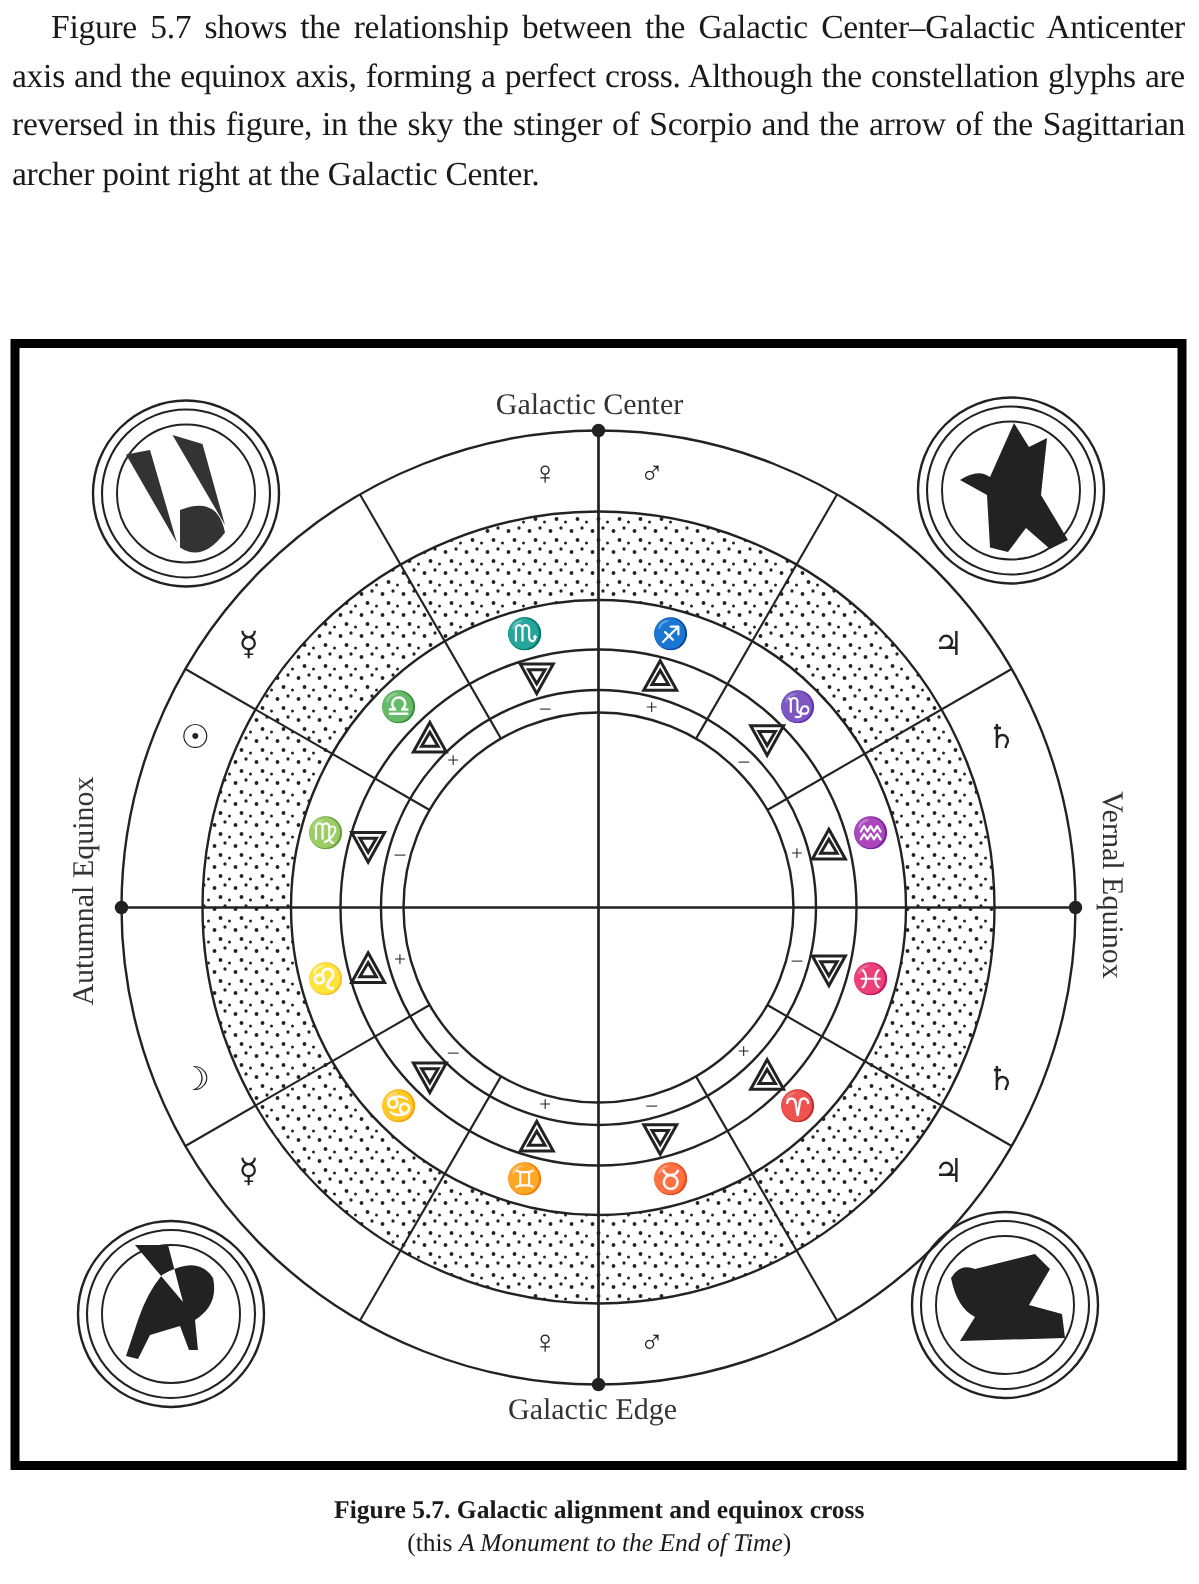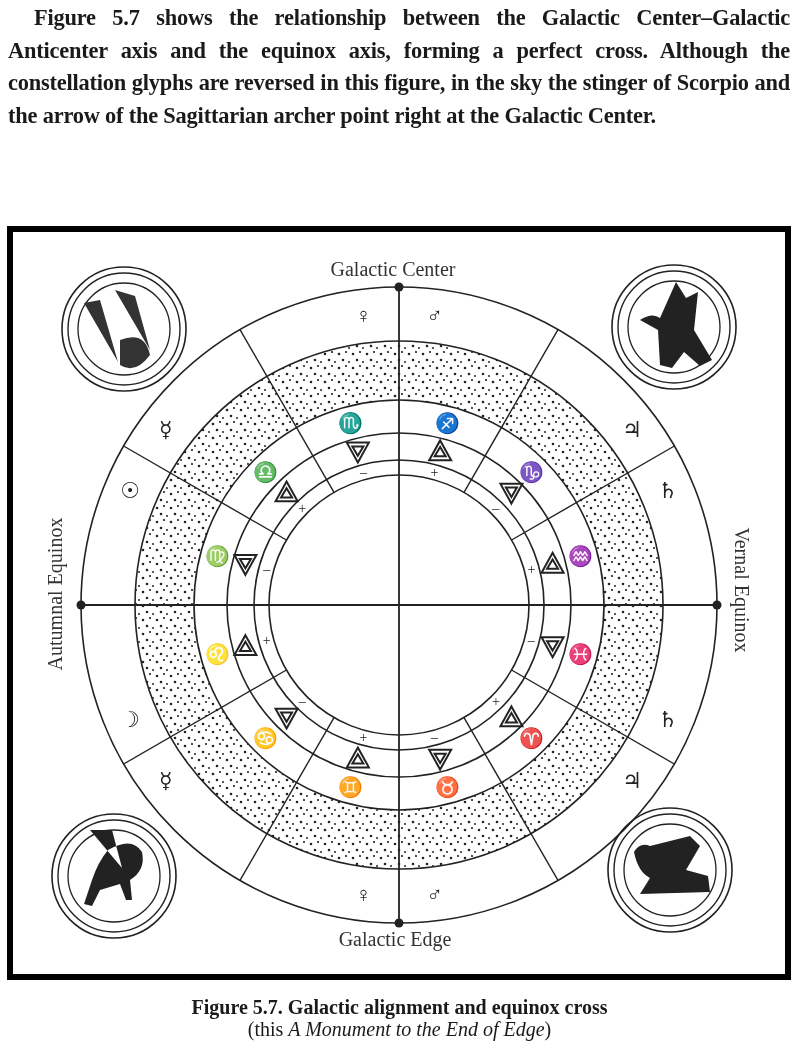--- a/index.html
+++ b/index.html
@@ -1,25 +1,25 @@
 <!DOCTYPE html>
 <html><head>
 <meta charset="utf-8">
 <style>
   html, body { margin: 0; padding: 0; background: #ffffff; }
   body { width: 799px; height: 1056px; position: relative; overflow: hidden;
          font-family: "Liberation Serif", "DejaVu Serif", serif; color: #1a1a1a; }
   .body-text { position: absolute; left: 8px; top: 2px; width: 782px;
                font-size: 22.4px; line-height: 32.5px; text-align: justify; margin: 0;
-               text-indent: 26px; letter-spacing: -0.2px; font-weight: bold; }
+               text-indent: 26px; letter-spacing: -0.2px; }
   .figure-frame { position: absolute; left: 7px; top: 226px; width: 772px; height: 742px;
                   border: 6px solid #000; }
   .figure-svg { position: absolute; left: 0; top: 0; }
   .caption { position: absolute; left: 0; top: 996px; width: 799px; text-align: center;
-             font-size: 20px; line-height: 22px; }
+             font-size: 17px; line-height: 22px; }
   .caption-title { font-weight: bold; }
   .caption-italic { font-style: italic; }
   svg text { font-family: "Liberation Serif", "DejaVu Serif", serif; }
 </style>
 </head>
 <body>
 
 <p class="body-text">Figure 5.7 shows the relationship between the Galactic Center–Galactic Anticenter axis and the equinox axis, forming a perfect cross. Although the constellation glyphs are reversed in this figure, in the sky the stinger of Scorpio and the arrow of the Sagittarian archer point right at the Galactic Center.</p>
 
 <div class="figure-frame"></div>
@@ -144,14 +144,14 @@
   <g>
     <circle cx="670" cy="870" r="62" fill="none" stroke="#222" stroke-width="1.6"></circle>
     <circle cx="670" cy="870" r="56" fill="none" stroke="#222" stroke-width="1.4"></circle>
     <circle cx="670" cy="870" r="46" fill="none" stroke="#222" stroke-width="1.3"></circle>
     <path d="M 634 852 Q 640 842 650 846 L 690 836 L 700 846 L 686 870 L 708 876 L 710 892 L 640 894 L 650 878 Q 638 872 634 852 Z" fill="#222"></path>
   </g>
 </svg>
 
 <div class="caption">
   <div class="caption-title">Figure 5.7. Galactic alignment and equinox cross</div>
-  <div><span>(this </span><span class="caption-italic">A Monument to the End of Edge</span><span>)</span></div>
+  <div><span>(this </span><span class="caption-italic">A Monument to the End of Time</span><span>)</span></div>
 </div>
 
 </body></html>

